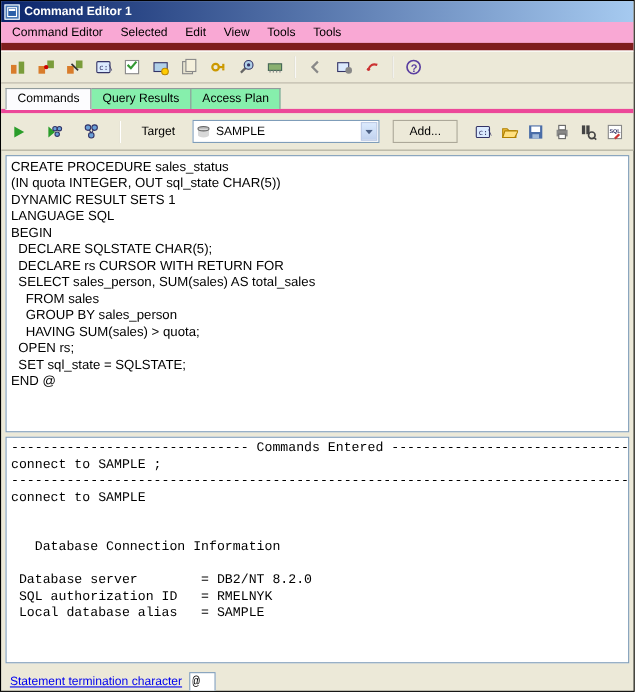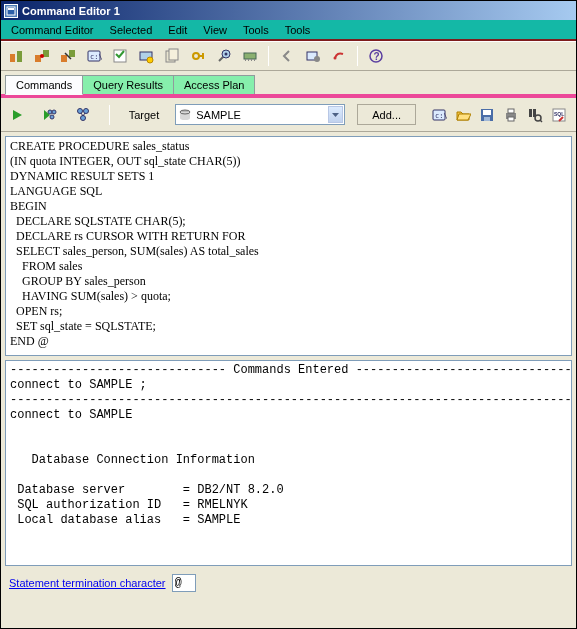--- a/index.html
+++ b/index.html
@@ -26,24 +26,24 @@
   }
   .titlebar .icon {
     width: 14px; height: 14px;
     background: #4a7ab5;
     border: 1px solid #fff;
     margin-right: 4px;
     display:flex;align-items:center;justify-content:center;
     font-size:8px;color:#fff;
   }
   .menubar {
-    background: #14b8a6;
+    background: #f9a8d4;
     display: flex;
     padding: 2px 2px 1px;
-    border-bottom: 2px solid #7f1d1d;
+    border-bottom: 7px solid #7f1d1d;
   }
   .menubar .item {
     padding: 2px 8px;
     cursor: default;
   }
   .toolbar {
     background: #ece9d8;
     display: flex;
     align-items: center;
     padding: 3px 4px;
@@ -115,27 +115,27 @@
     background: #ece9d8;
     border: 1px solid #aca899;
     cursor:pointer;
     font-size:11px;
   }
   .right-tools{ display:flex; gap:2px; margin-left:auto;}
   .editor {
     background:#fff;
     border: 1px solid #7f9db9;
     margin: 4px;
-    font-family: Liberation Serif, serif;
+    font-family: Liberation Sans, sans-serif;
     font-size: 12px;
     white-space: pre;
     overflow: hidden;
     padding: 2px 4px;
     line-height: 15px;
-    height: 220px;
+    height: 252px;
   }
   .output {
     background:#fff;
     border: 1px solid #7f9db9;
     margin: 0 4px 4px;
     font-family: "Courier New", monospace;
     font-size: 12px;
     white-space: pre;
     overflow:hidden;
     padding: 2px 4px;

